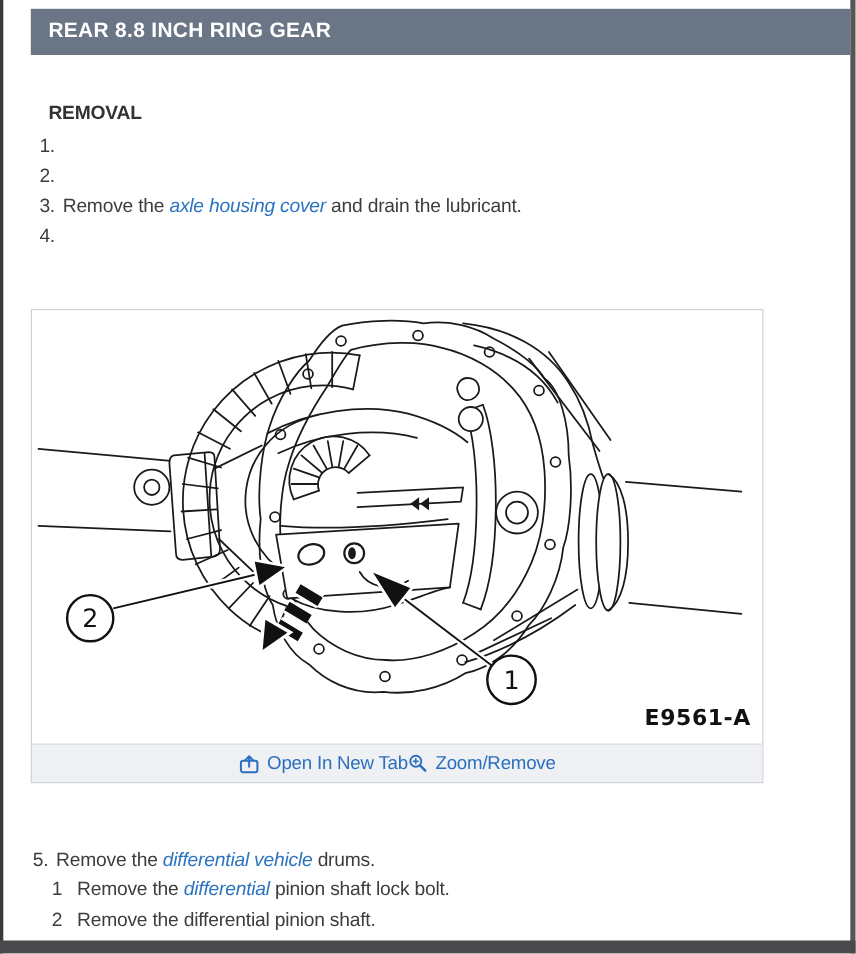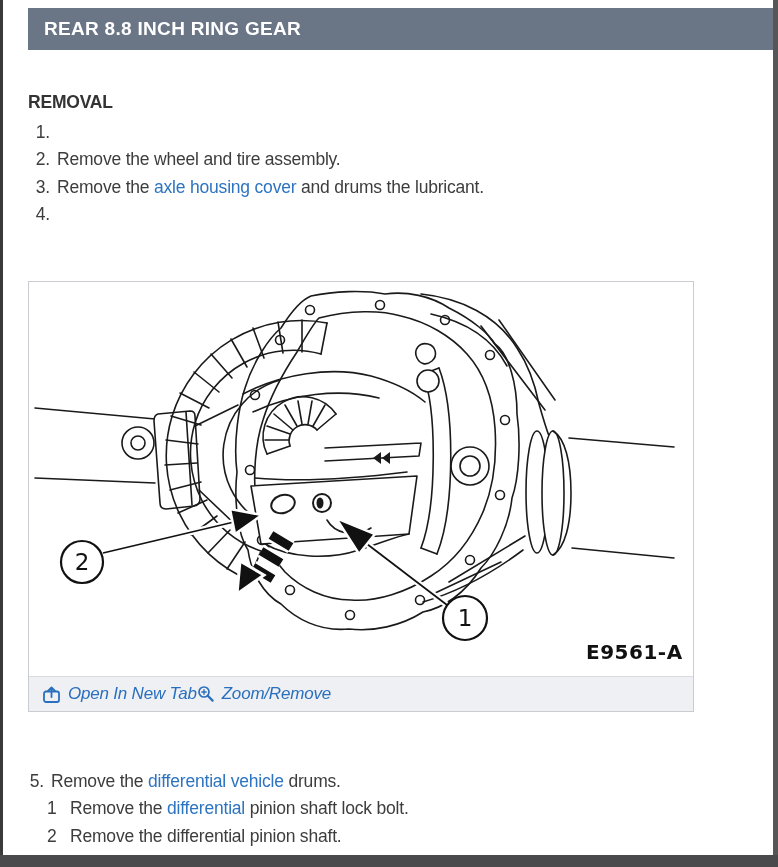--- a/index.html
+++ b/index.html
@@ -11,41 +11,41 @@
   .border-left{position:absolute;left:0;top:0;width:3px;height:867px;background:#3a3a3a;}
   .border-right{position:absolute;right:0;top:0;width:5px;height:867px;background:#565656;}
   .border-bottom{position:absolute;left:0;bottom:0;width:778px;height:12px;background:#4a4a4c;}
   
   .section-header{
     position:absolute;left:28px;right:5px;top:8px;height:42px;background:#6a7586;
     display:flex;align-items:center;padding-left:16px;box-sizing:border-box;
     color:#ffffff;font-weight:bold;font-size:19px;letter-spacing:.3px;
   }
   .removal-heading{
-    position:absolute;left:28px;top:92px;font-size:17.5px;font-weight:bold;color:#333;
+    position:absolute;left:44px;top:92px;font-size:17.5px;font-weight:bold;color:#333;
     letter-spacing:-.2px;
   }
   .steps{position:absolute;left:28px;top:119px;font-size:17.5px;letter-spacing:-.2px;}
   .steps-after{position:absolute;left:28px;top:768px;font-size:17.5px;letter-spacing:-.2px;}
   .step{display:flex;line-height:27.4px;white-space:pre;}
   .step .num{min-width:22px;text-align:right;margin-right:7px;}
   .steps-after .step.main .num{min-width:16px;margin-right:7px;}
   .step.sub{margin-left:19px;}
   .step.sub .num{min-width:12px;text-align:left;margin-right:11px;}
-  a.doclink{color:#2d74c0;text-decoration:none;cursor:pointer;}
+  a.doclink{color:#2d74c0;text-decoration:none;cursor:pointer;font-style:italic;}
   
   .figure-panel{
     position:absolute;left:28px;top:281px;width:666px;height:431px;
     border:1px solid #c9cdd1;box-sizing:border-box;background:#ffffff;
   }
   .figure-canvas{position:absolute;left:0;top:0;width:664px;height:394px;}
   .fig-toolbar{
     position:absolute;left:0;bottom:0;width:664px;height:35px;background:#eef0f3;
     border-top:1px solid #d9dcdf;box-sizing:border-box;
-    display:flex;align-items:center;justify-content:flex-start;padding:0 13px;font-style:italic;
+    display:flex;align-items:center;justify-content:center;padding:0 13px;
   }
   .fig-toolbar a{
     display:flex;align-items:center;gap:7px;color:#2a6fbe;font-size:17px;
     text-decoration:none;cursor:pointer;letter-spacing:-.2px;
   }
   .fig-toolbar svg{display:block;}
   svg text.callout-num{font-family:"DejaVu Sans",sans-serif;font-size:23px;fill:#111;}
   svg text.figcode{font-family:"DejaVu Sans",sans-serif;font-size:20px;font-weight:bold;fill:#111;letter-spacing:.5px;}
 </style>
 </head>
@@ -62,25 +62,24 @@
   </div>
 
   <div class="removal-heading">REMOVAL</div>
 
   <div class="steps">
     <div class="step">
       <span class="num">1.</span>
     </div>
     <div class="step">
       <span class="num">2.</span>
-      <span><span>Remove the wheel and tire assembly.</span><a class="doclink"></a><span></span></span>
     </div>
     <div class="step">
       <span class="num">3.</span>
-      <span><span>Remove the </span><a class="doclink">axle housing cover</a><span> and drums the lubricant.</span></span>
+      <span><span>Remove the </span><a class="doclink">axle housing cover</a><span> and drain the lubricant.</span></span>
     </div>
     <div class="step">
       <span class="num">4.</span>
     </div>
   </div>
 
   <div class="figure-panel">
     <svg class="figure-canvas" viewBox="0 0 664 394">
       <g stroke="#1a1a1a" stroke-width="1.6" fill="none" stroke-linecap="round" stroke-linejoin="round">
 

